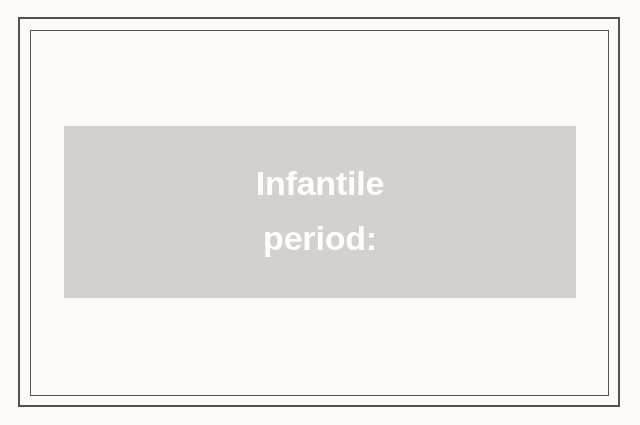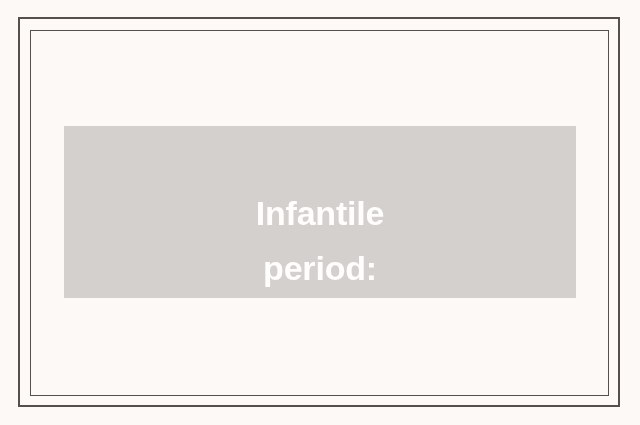--- a/index.html
+++ b/index.html
@@ -49,21 +49,21 @@
   
   .content-block {
     position: absolute;
     left: 64px;
     top: 126px;
     width: 512px;
     height: 172px;
     background: #d3d0ce;
     box-sizing: border-box;
     display: flex;
-    align-items: flex-end;
+    align-items: center;
     justify-content: center;
   }
 
   .content-heading {
     margin: 0;
     padding: 0 0 2px 0;
     width: 190px;
     text-align: center;
     color: #fffefd;
     font-family: "Liberation Sans", sans-serif;

